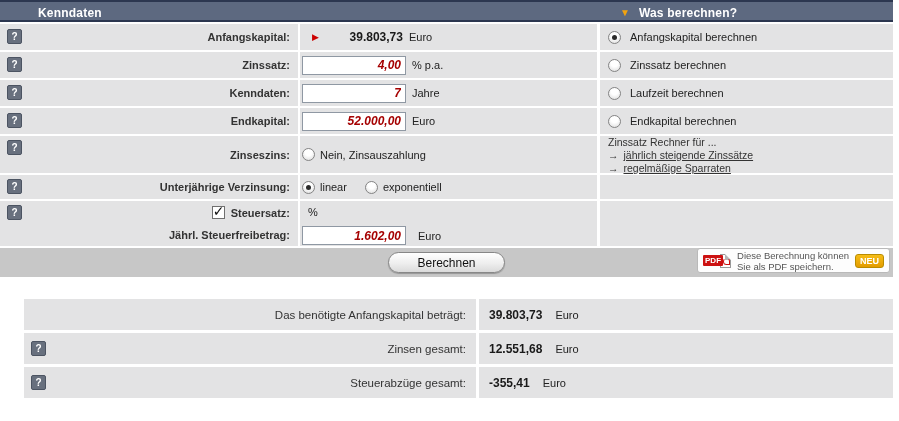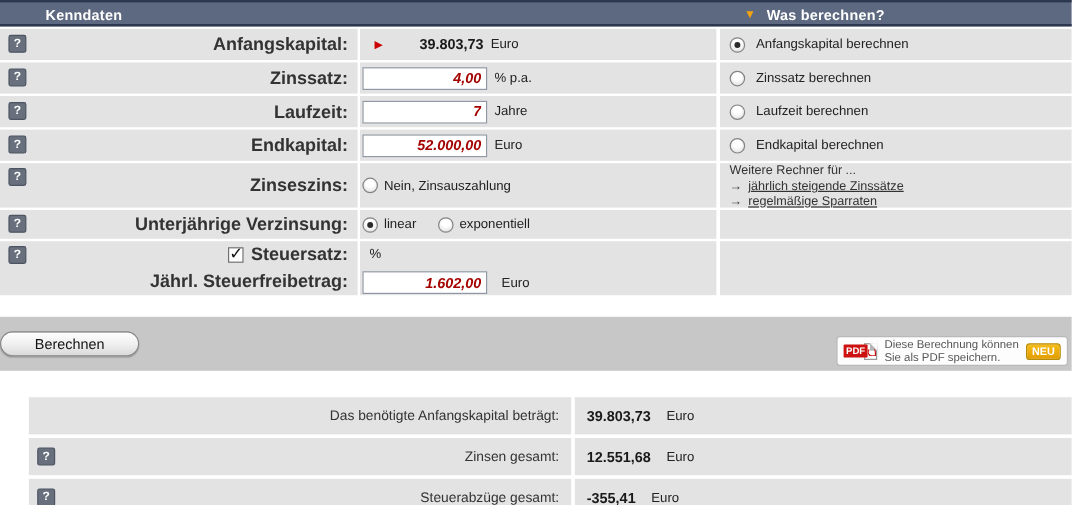--- a/index.html
+++ b/index.html
@@ -39,21 +39,21 @@
   .cell.b.col{ flex-direction:column; align-items:flex-start; justify-content:center; gap:3px; }
   .cell.c.col{ flex-direction:column; align-items:flex-start; justify-content:center; gap:1px; }
 
   .help{
     position:absolute; left:7px; top:5px; width:15px; height:15px;
     background:var(--help-bg,#68707e); color:#fff; font-weight:bold; font-size:10px;
     line-height:13px; text-align:center; border:1px solid #4c5462; border-radius:2px;
     cursor:pointer; padding:0; font-family:inherit;
   }
   .help.top{ top:4px; }
-  .flabel{ font-weight:bold; color:#333; font-size:15px; white-space:nowrap; }
+  .flabel{ font-weight:bold; color:#333; font-size:11px; white-space:nowrap; }
   .lline{ display:flex; align-items:center; gap:6px; height:22px; }
 
   input.fld{
     width:104px; height:19px; border:1px solid #8f98a3; background:#fff;
     text-align:right; font-weight:bold; color:var(--input-text,#a50000);
     font-size:12px; padding:0 4px; font-family:inherit;font-style:italic;
   }
   .funit{ margin-left:6px; font-size:11px; color:#222; white-space:nowrap; }
   .fvalue{ font-weight:bold; font-size:12px; color:#1a1a1a; }
   .marker{ color:var(--marker-red,#c00); font-size:9px; margin-left:10px; }
@@ -80,31 +80,31 @@
   }
 
   
   .more{ font-size:10.5px; color:#333; line-height:12px; }
   .mlink{ display:flex; gap:5px; align-items:center; font-size:10.5px; }
   .mlink a{ color:#333; text-decoration:underline; cursor:pointer; }
   .larrow{ color:#333; }
 
   
   .strip{
-    height:45px; background:var(--strip-bg,#c7c7c7); margin-top:18px;
-    position:relative; display:flex; align-items:center; justify-content:flex-start;
+    height:29px; background:var(--strip-bg,#c7c7c7); margin-top:2px;
+    position:relative; display:flex; align-items:center; justify-content:center;
   }
   .btn{
     height:21px; padding:0 28px; border-radius:11px; border:1px solid #878787;
     background:linear-gradient(#ffffff,#eeeeee 55%,#dadada);
     font-size:12px; color:#111; cursor:pointer; font-family:inherit;
     box-shadow:0 1px 1px rgba(0,0,0,.25);
   }
   .pdfbox{
-    position:absolute; right:3px; top:16px; height:25px;
+    position:absolute; right:3px; top:0; height:25px;
     background:#fdfdfd; border:1px solid #b9b9b9; border-radius:3px;
     display:flex; align-items:center; gap:6px; padding:0 5px;
   }
   .pdf-icon{ display:flex; align-items:center; }
   .pdf-tag{
     background:var(--pdf-red,#c11); color:#fff; font-weight:bold; font-size:8px;
     padding:1px 2px; border-radius:1px; z-index:1;
   }
   .pdf-page{ width:11px; height:14px; background:#fff; border:1px solid #999; margin-left:-3px; position:relative; }
   .pdf-page::before{
@@ -178,21 +178,21 @@
       </div>
       <div class="cell c">
         <span class="radio"></span>
         <span class="rlabel">Zinssatz berechnen</span>
       </div>
     </div>
 
     <div class="trow h26">
       <div class="cell a">
         <button class="help">?</button>
-        <span class="flabel">Laufzeit:</span>
+        <span class="flabel">Kenndaten:</span>
       </div>
       <div class="cell b">
         <input class="fld" type="text" value="7" style="">
         <span class="funit">Jahre</span>
       </div>
       <div class="cell c">
         <span class="radio"></span>
         <span class="rlabel">Laufzeit berechnen</span>
       </div>
     </div>
@@ -217,21 +217,21 @@
         <button class="help top">?</button>
         <span class="flabel">Zinseszins:</span>
       </div>
       <div class="cell b col">
         <div class="ropt">
           <span class="radio"></span>
           <span class="rlabel">Nein, Zinsauszahlung</span>
         </div>
       </div>
       <div class="cell c col">
-        <div class="more">Weitere Rechner für ...</div>
+        <div class="more">Zinssatz Rechner für ...</div>
         <div class="mlink">
           <span class="larrow">→</span>
           <a>jährlich steigende Zinssätze</a>
         </div>
         <div class="mlink">
           <span class="larrow">→</span>
           <a>regelmäßige Sparraten</a>
         </div>
       </div>
     </div>

